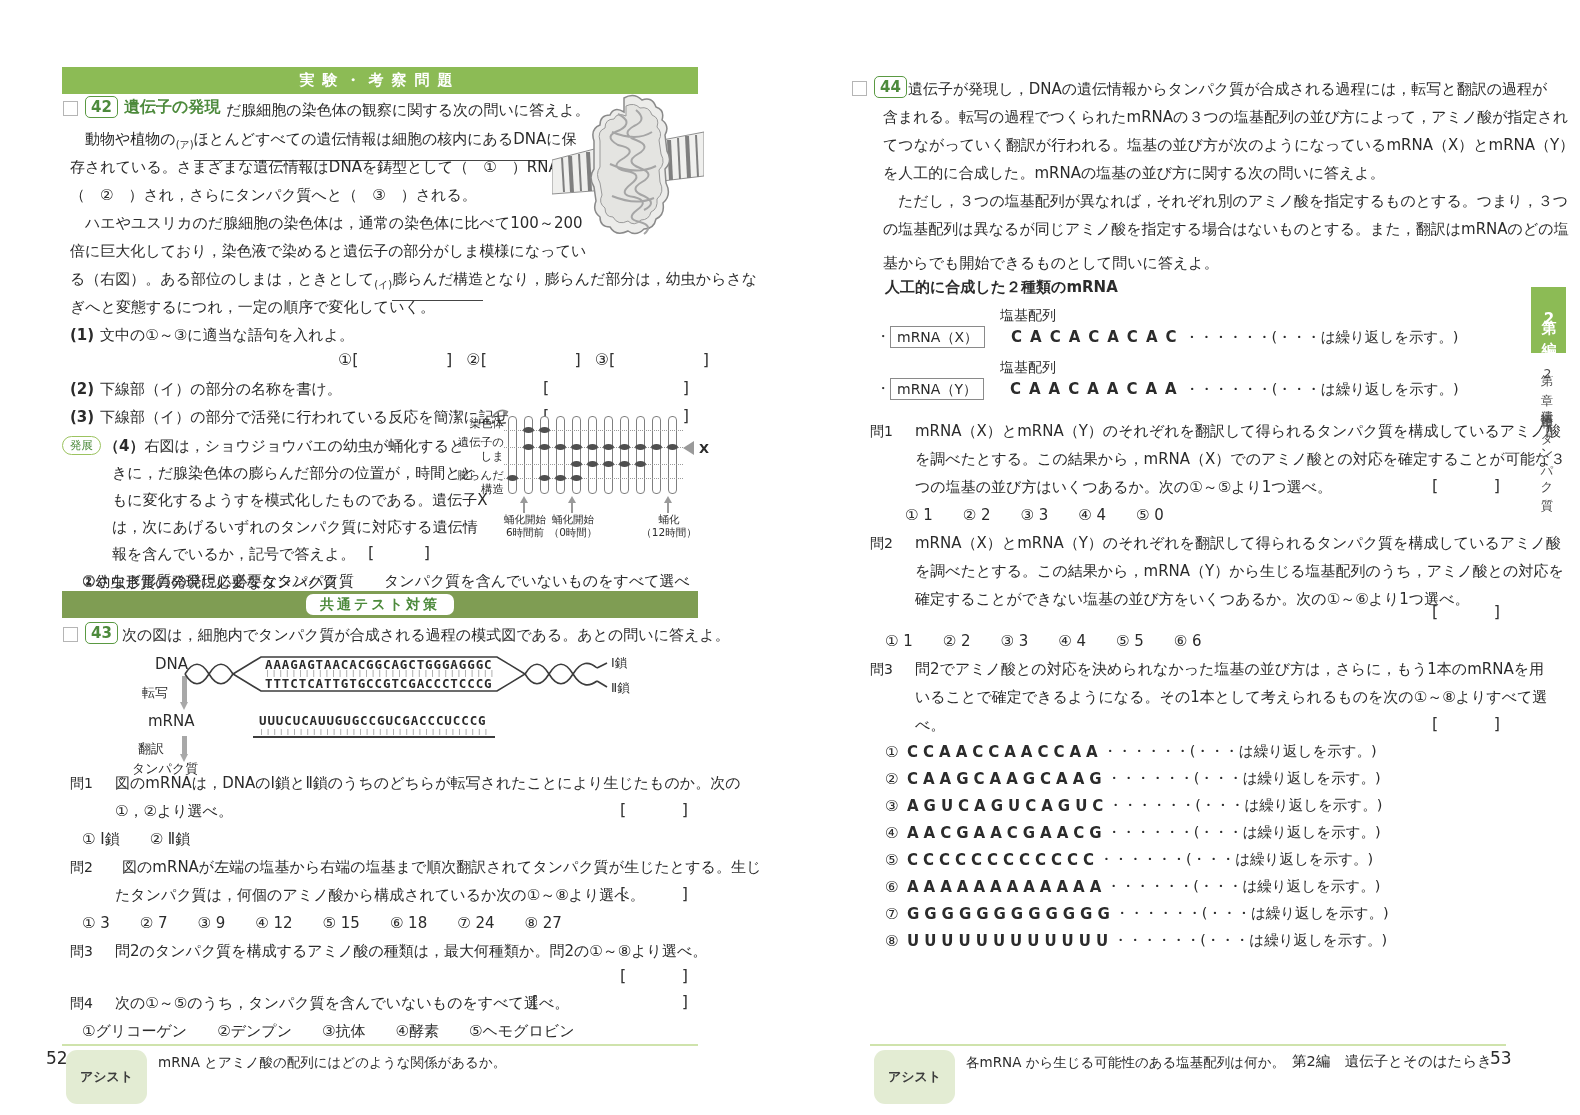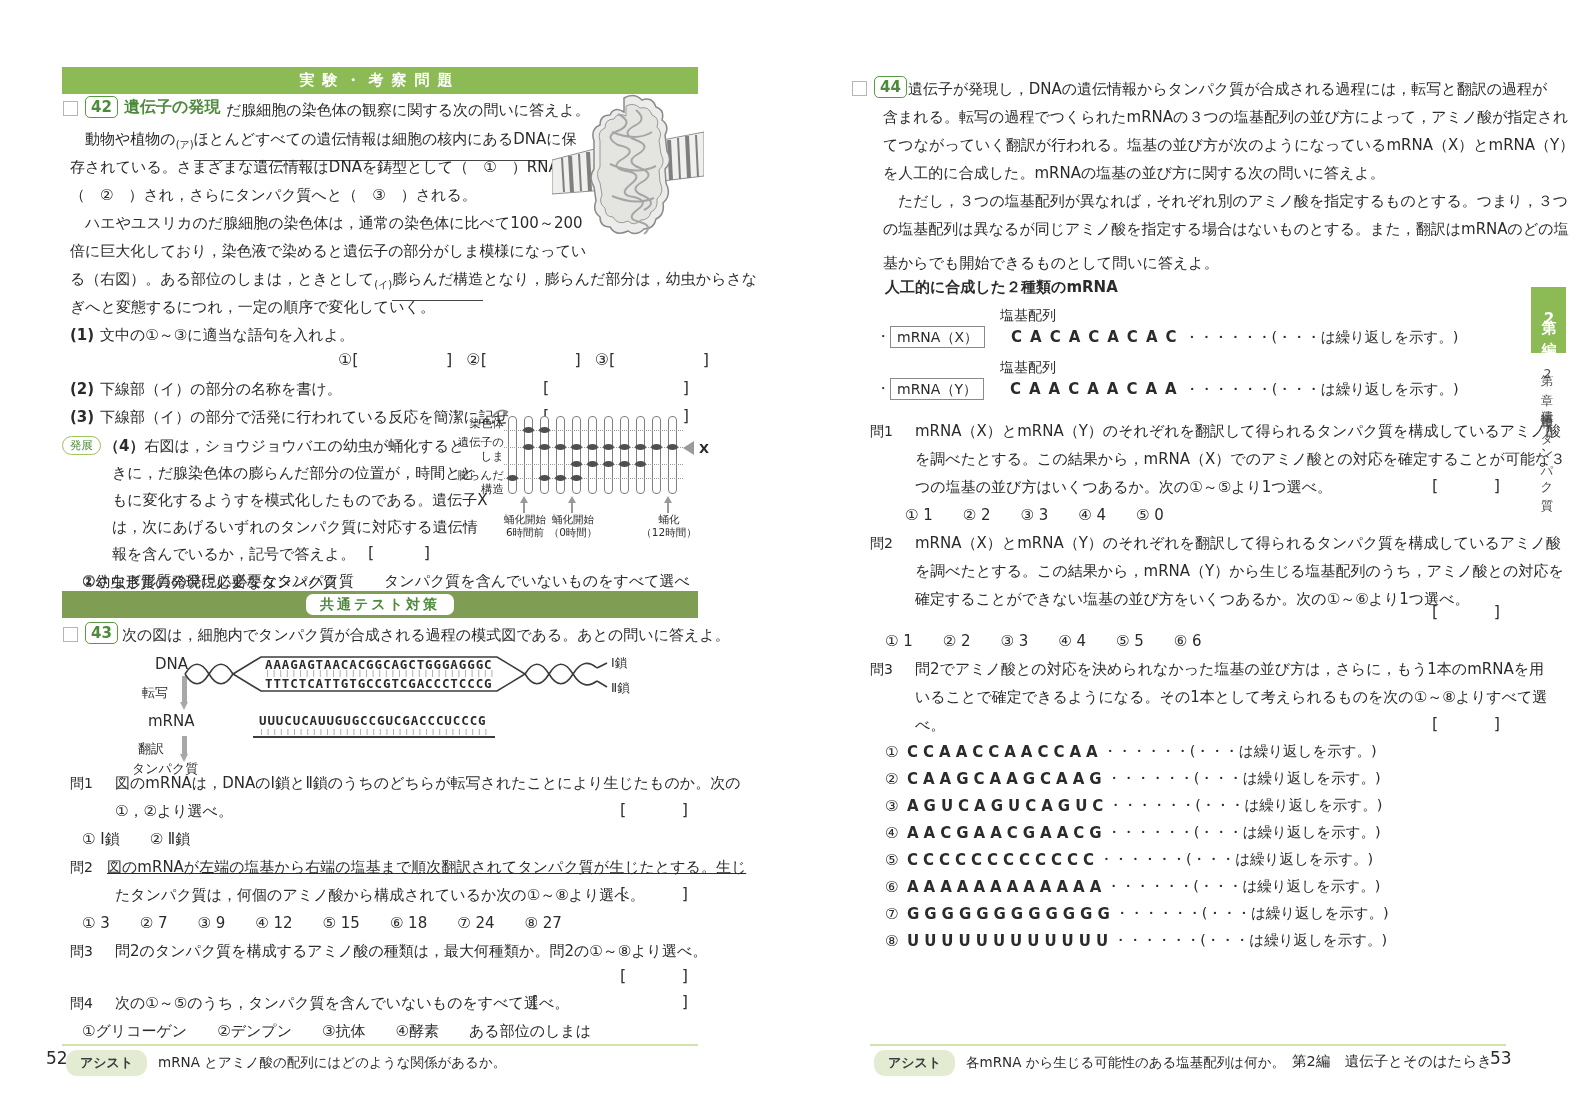--- a/index.html
+++ b/index.html
@@ -21,21 +21,21 @@
   .qnum{border:1.6px solid #5a9942;color:#4d8a3c;font-weight:bold;border-radius:5px;
         font-size:15px;padding:0 5px;line-height:20px;display:inline-block;background:#fff;}
   .qtitle{color:#4d8a3c;font-weight:bold;font-size:16px;}
   .mlabel{font-weight:normal;font-size:14px;}
   .ul{border-bottom:1.3px solid #444;padding-bottom:12px;}
   .sub{font-size:10px;vertical-align:-4px;}
   .blank{display:inline-flex;justify-content:space-between;font-size:16px;color:#333;}
   .hatten{border:1.4px solid #9cc360;color:#4d8a3c;font-size:11.5px;border-radius:10px;
           padding:0 7px;line-height:17px;display:inline-block;background:#fff;}
   .assist-pill{background:#e3ecd3;border-radius:11px;font-weight:bold;font-size:13px;
-               color:#3c3c3c;padding:4px 14px;line-height:18px;display:inline-block;}
+               color:#3c3c3c;padding:18px 14px;line-height:18px;display:inline-block;}
   .assist-rule{border-top:2px solid #cfe3ac;height:0;}
   .seqwide{letter-spacing:8px;font-weight:600;font-size:15px;}
   .seqopt{letter-spacing:5px;font-weight:600;font-size:15px;}
   .namebox{border:1px solid #8a8a8a;padding:0 6px;font-size:14px;line-height:20px;display:inline-block;}
   
   .pbar{position:absolute;top:0;width:9px;height:78px;border:1px solid #7f7f7f;
         border-radius:4px;background:#fff;box-sizing:border-box;}
   .pline{position:absolute;left:-4px;width:179px;border-top:1px dotted #9a9a9a;height:0;}
   .pdot{position:absolute;width:11px;height:6px;border-radius:50%;background:#4f4f4f;}
   .stem{width:2.5px;height:10px;background:#9a9a9a;margin:0 auto;}
@@ -256,42 +256,42 @@
 <span class="line mlabel" style="left:70px;top:772px;">問1</span>
 <div class="line" style="left:115px;top:772px;">図のmRNAは，DNAのⅠ鎖とⅡ鎖のうちのどちらが転写されたことにより生じたものか。次の</div>
 <div class="line" style="left:115px;top:800px;">①，②より選べ。</div>
 <span class="abs blank" style="left:620px;top:800px;width:68px;">
     <span>[</span>
     <span>]</span>
   </span>
 <div class="line" style="left:82px;top:828px;">① Ⅰ鎖　　② Ⅱ鎖</div>
 
 <span class="line mlabel" style="left:70px;top:856px;">問2</span>
-<div class="line" style="left:107px;top:856px;text-decoration:underline;">図のmRNAが左端の塩基から右端の塩基まで順次翻訳されてタンパク質が生じたとする。生じ</div>
+<div class="line" style="left:122px;top:856px;">図のmRNAが左端の塩基から右端の塩基まで順次翻訳されてタンパク質が生じたとする。生じ</div>
 <div class="line" style="left:115px;top:884px;">たタンパク質は，何個のアミノ酸から構成されているか次の①～⑧より選べ。</div>
 <span class="abs blank" style="left:620px;top:884px;width:68px;">
     <span>[</span>
     <span>]</span>
   </span>
 <div class="line" style="left:82px;top:912px;">① 3　　② 7　　③ 9　　④ 12　　⑤ 15　　⑥ 18　　⑦ 24　　⑧ 27</div>
 
 <span class="line mlabel" style="left:70px;top:940px;">問3</span>
 <div class="line" style="left:115px;top:940px;">問2のタンパク質を構成するアミノ酸の種類は，最大何種類か。問2の①～⑧より選べ。</div>
 <span class="abs blank" style="left:620px;top:966px;width:68px;">
     <span>[</span>
     <span>]</span>
   </span>
 
 <span class="line mlabel" style="left:70px;top:992px;">問4</span>
 <div class="line" style="left:115px;top:992px;">次の①～⑤のうち，タンパク質を含んでいないものをすべて選べ。</div>
 <span class="abs blank" style="left:532px;top:992px;width:156px;">
     <span>[</span>
     <span>]</span>
   </span>
-<div class="line" style="left:82px;top:1020px;">①グリコーゲン　　②デンプン　　③抗体　　④酵素　　ある部位のしまは</div>
+<div class="line" style="left:82px;top:1020px;">①グリコーゲン　　②デンプン　　③抗体　　④酵素　　⑤ヘモグロビン</div>
 
 <div class="abs assist-rule" style="left:62px;top:1044px;width:636px;"></div>
 <span class="abs assist-pill" style="left:66px;top:1050px;">アシスト</span>
 <span class="line" style="left:158px;top:1051px;font-size:13.5px;">mRNA とアミノ酸の配列にはどのような関係があるか。</span>
 
 <span class="abs" style="left:46px;top:1048px;font-size:17px;">52</span>
 
 <span class="abs checkbox" style="left:852px;top:81px;"></span>
 <span class="abs qnum" style="left:874px;top:76px;">44</span>
 <div class="line" style="left:908px;top:78px;">遺伝子が発現し，DNAの遺伝情報からタンパク質が合成される過程には，転写と翻訳の過程が</div>

